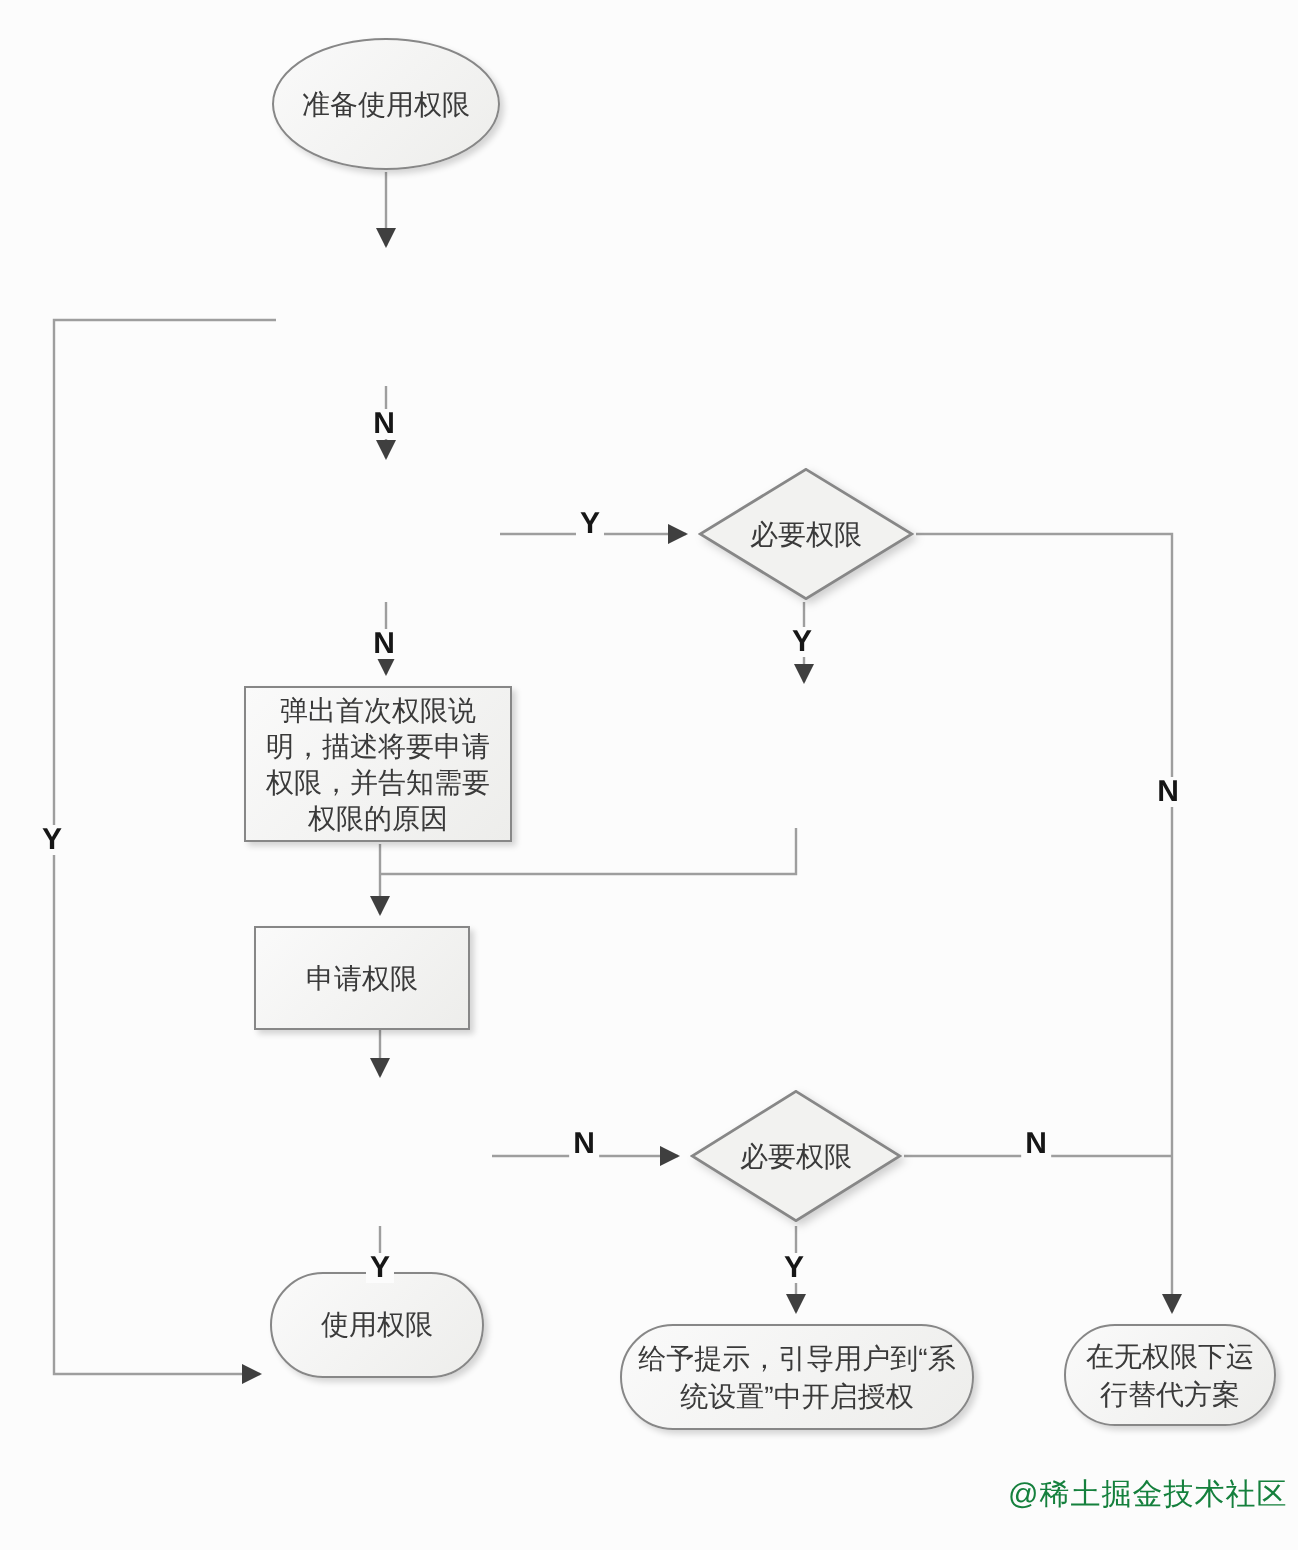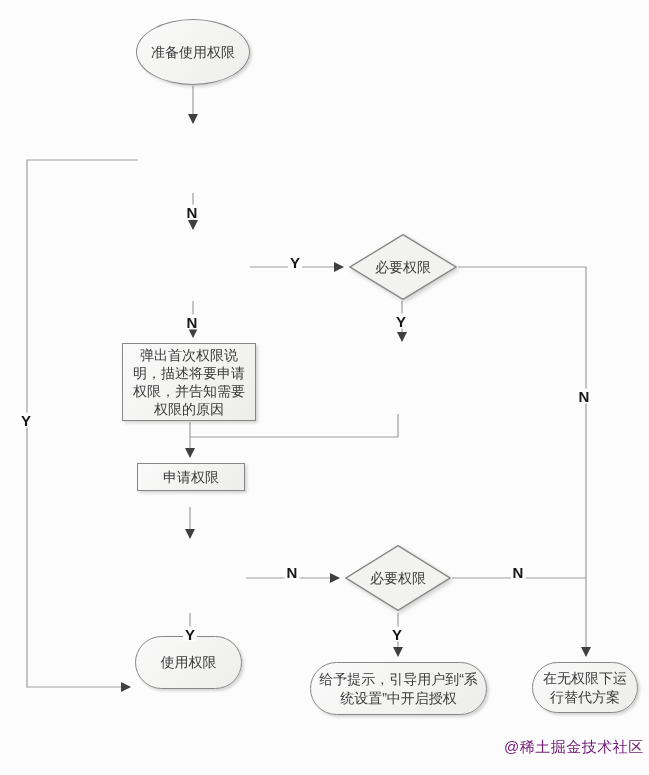--- a/index.html
+++ b/index.html
@@ -21,21 +21,21 @@
   .diamond polygon{fill:#f2f2f0;stroke:#878787;stroke-width:1.4;vector-effect:non-scaling-stroke;}
   .diamond .lbl{position:relative;z-index:1;max-width:80%;}
   .lbl{display:block;}
   .edge-label{
     position:absolute;z-index:2;transform:translate(-50%,-50%);
     font-weight:bold;font-size:15px;line-height:1;color:#161616;
     background:#fcfcfc;padding:0 2px;
   }
   .watermark{
     position:absolute;z-index:2;left:504px;top:738px;
-    color:#701a75;font-size:15px;letter-spacing:.5px;
+    color:#15803d;font-size:15px;letter-spacing:.5px;
   }
 </style>
 </head>
 <body>
 
 <div class="canvas">
 
   <svg class="connectors" width="649" height="775" viewBox="0 0 649 775">
     <defs>
       <marker id="arrow" viewBox="0 0 10 10" refX="9" refY="5" markerWidth="8.5" markerHeight="8.5" orient="auto-start-reverse">
@@ -71,21 +71,21 @@
       <polygon points="50,1 99,50 50,99 1,50"></polygon>
     </svg>
     <span class="lbl">必要权限</span>
   </div>
 
   <div class="node rect shape-fill" style="left:122px;top:343px;width:134px;height:78px">
     <span class="lbl">弹出首次权限说明，描述将要申请权限，并告知需要权限的原因</span>
   </div>
 
 
-  <div class="node rect shape-fill" style="left:137px;top:463px;width:108px;height:28px">
+  <div class="node rect shape-fill" style="left:127px;top:463px;width:108px;height:52px">
     <span class="lbl">申请权限</span>
   </div>
 
 
   <div class="node diamond" style="left:345px;top:545px;width:106px;height:66px">
     <svg viewBox="0 0 100 100" preserveAspectRatio="none">
       <polygon points="50,1 99,50 50,99 1,50"></polygon>
     </svg>
     <span class="lbl">必要权限</span>
   </div>

